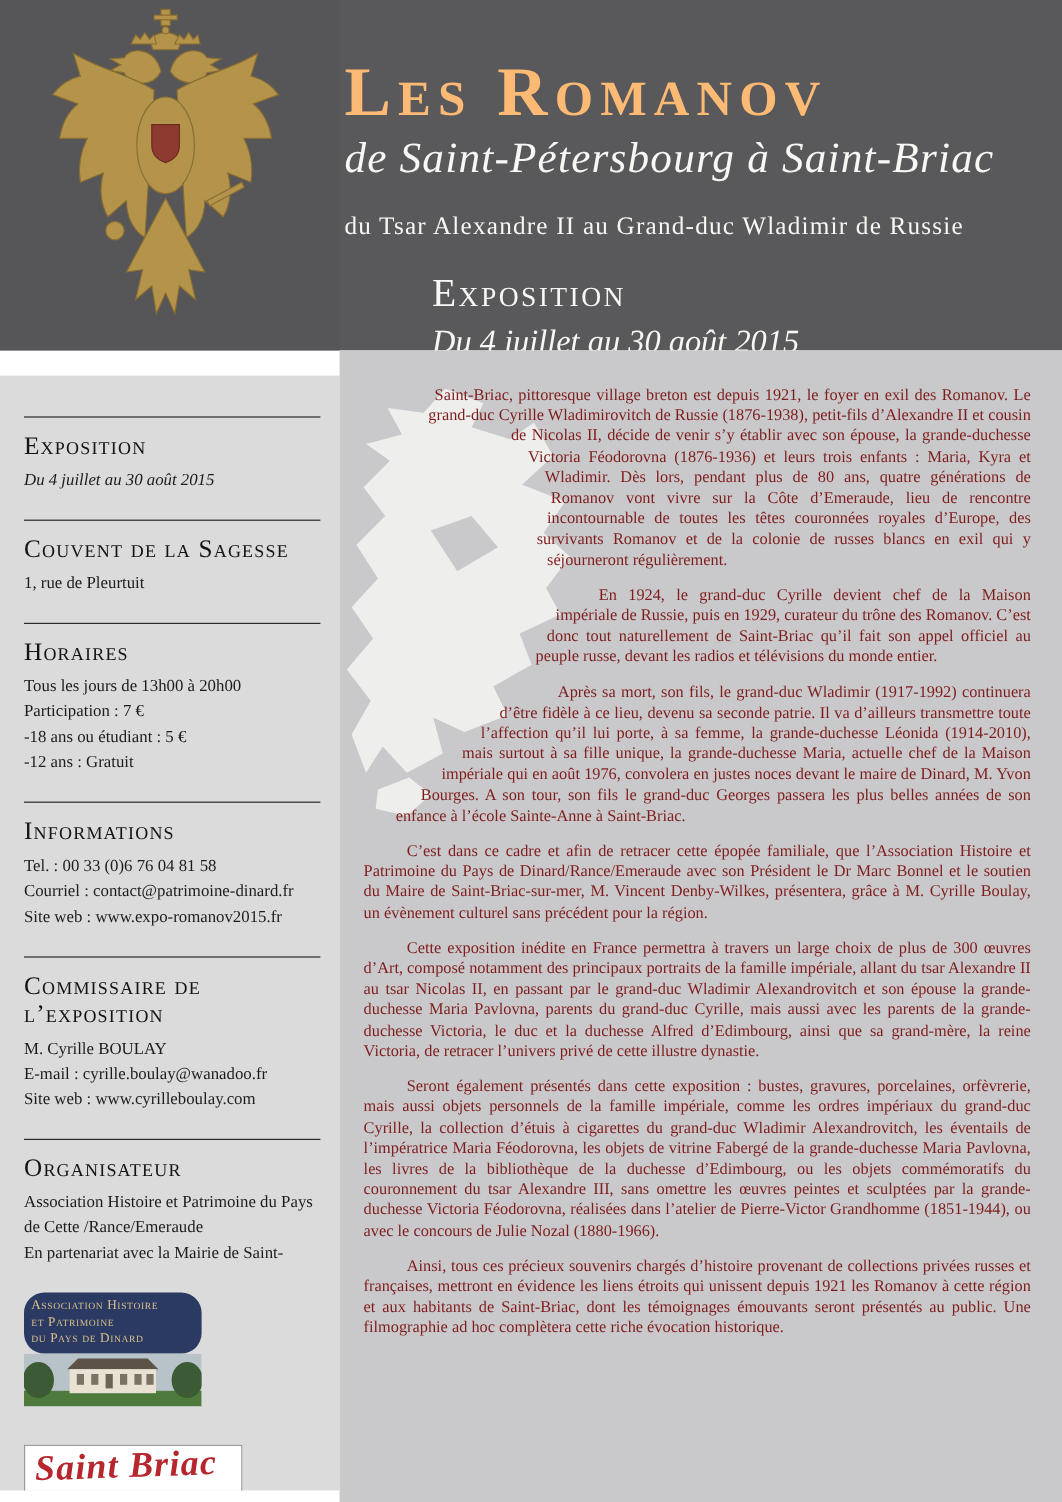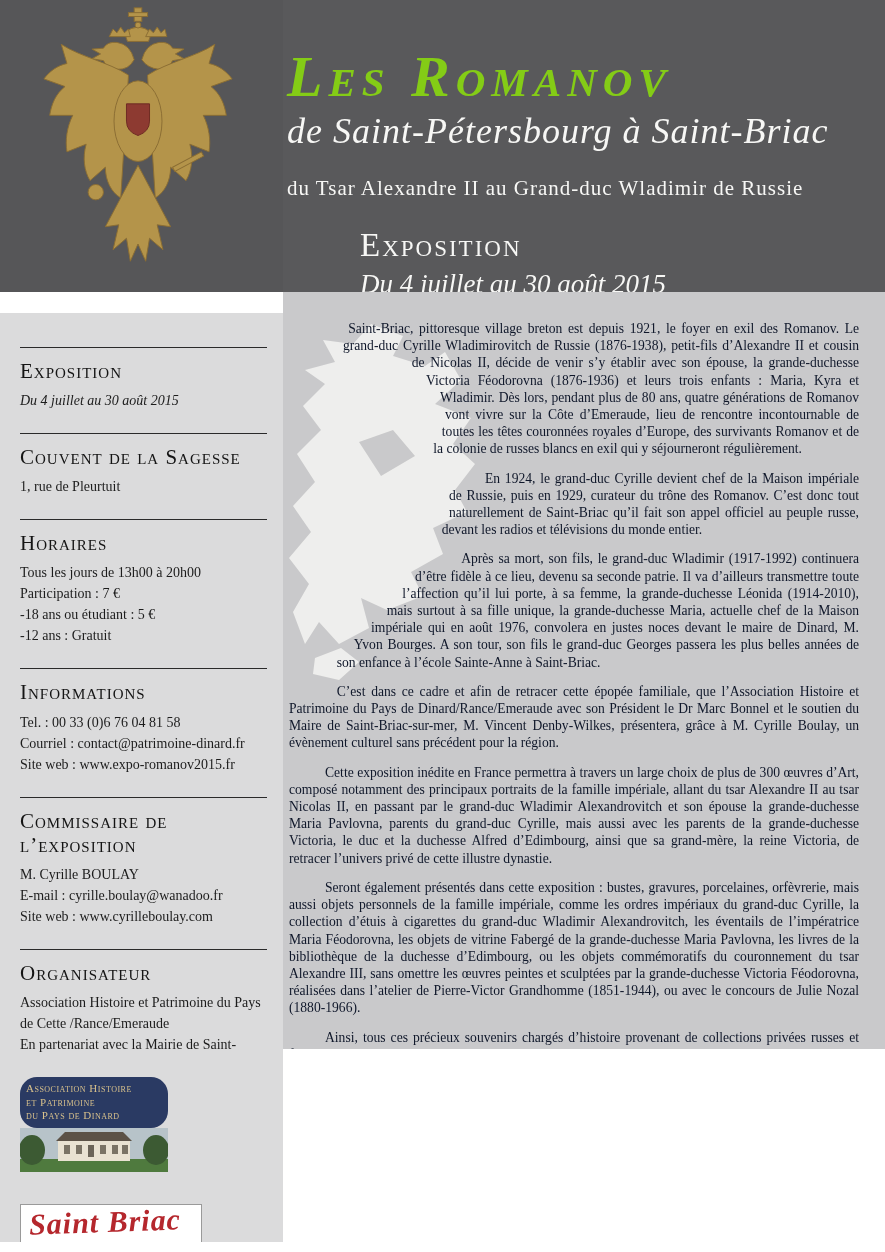--- a/index.html
+++ b/index.html
@@ -5,21 +5,21 @@
   html,body{margin:0;padding:0;background:#ffffff;}
   .page{position:relative;width:885px;height:1252px;background:#ffffff;
         font-family:"Liberation Serif",serif;overflow:hidden;}
 
   
   .banner{position:absolute;left:0;top:0;width:885px;height:292px;background:#59595b;color:#f7f7f5;}
   .eagle-panel{position:absolute;left:0;top:0;width:283px;height:292px;background:#565658;overflow:hidden;}
   .eagle-panel svg{position:absolute;left:32px;top:4px;}
   .titles{position:absolute;left:287px;top:48px;}
   .page-title{margin:0;font-weight:bold;font-variant:small-caps;font-size:58px;
-              letter-spacing:6px;line-height:1.0;color:#84cc16;font-style:italic;}
+              letter-spacing:6px;line-height:1.0;color:#fdba74;}
   .page-subtitle{font-style:italic;font-size:36px;margin-top:4px;letter-spacing:1px;}
   .dedication{font-size:21px;margin-top:24px;letter-spacing:1px;}
   .expo-block{margin-top:26px;margin-left:73px;}
   .expo-label{font-variant:small-caps;font-size:33px;letter-spacing:2px;}
   .expo-dates{font-style:italic;font-size:27px;margin-top:5px;}
 
   
   .sidebar{position:absolute;left:0;top:313px;width:283px;height:929px;background:#dbdbdc;
            box-sizing:border-box;padding:34px 16px 0 20px;color:#1c1c1c;overflow:hidden;}
   .section{margin-bottom:22px;}
@@ -33,22 +33,22 @@
   .assoc-logo{width:148px;margin-top:6px;}
   .assoc-band{background:#2a3a63;padding:5px 6px;border-radius:17px;}
   .assoc-band div{font-variant:small-caps;font-size:11px;line-height:1.25;color:#d8c18c;letter-spacing:.5px;}
   .assoc-photo svg{display:block;}
   .sb-logo{position:relative;width:182px;height:50px;margin-top:32px;background:#ffffff;
            border:1px solid #9a9a9a;box-sizing:border-box;}
   .sb-name{position:absolute;left:8px;top:0px;font-style:italic;font-weight:bold;font-size:30px;
            color:#b5272d;transform:rotate(-2deg);letter-spacing:1px;}
 
   
-  .content{position:absolute;left:283px;top:292px;width:602px;height:757px;background:#c9c9cb;
-           box-sizing:border-box;padding:28px 26px 0 6px;color:#0f172a;overflow:hidden;}
+  .content{position:absolute;left:283px;top:292px;width:602px;height:960px;background:#c9c9cb;
+           box-sizing:border-box;padding:28px 26px 0 20px;color:#7f1d1d;overflow:hidden;}
   .map-visual{position:absolute;left:-8px;top:30px;z-index:0;opacity:.95;pointer-events:none;}
   .wrap-shape{float:left;width:160px;height:370px;
       shape-outside:polygon(0px 0px,12px 0px,18px 34px,118px 58px,148px 95px,128px 135px,
                             158px 175px,136px 215px,114px 252px,78px 292px,40px 330px,0px 362px);
       shape-margin:8px;}
   .content p{position:relative;z-index:1;margin:0 0 12px 0;font-size:13.6px;line-height:17.2px;
              text-align:justify;text-indent:36px;}
 </style>
 </head>
 <body>

